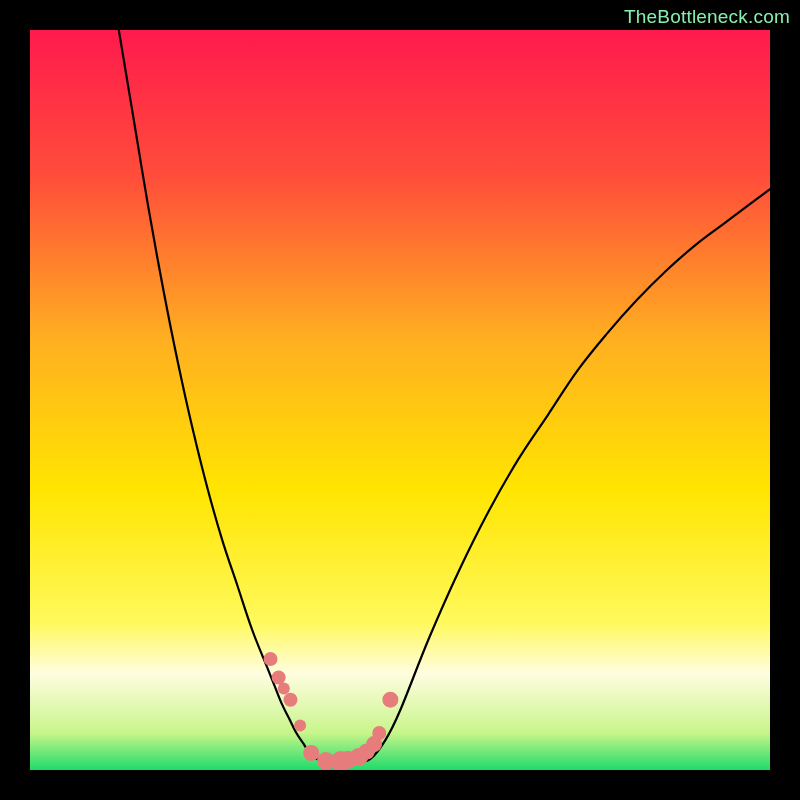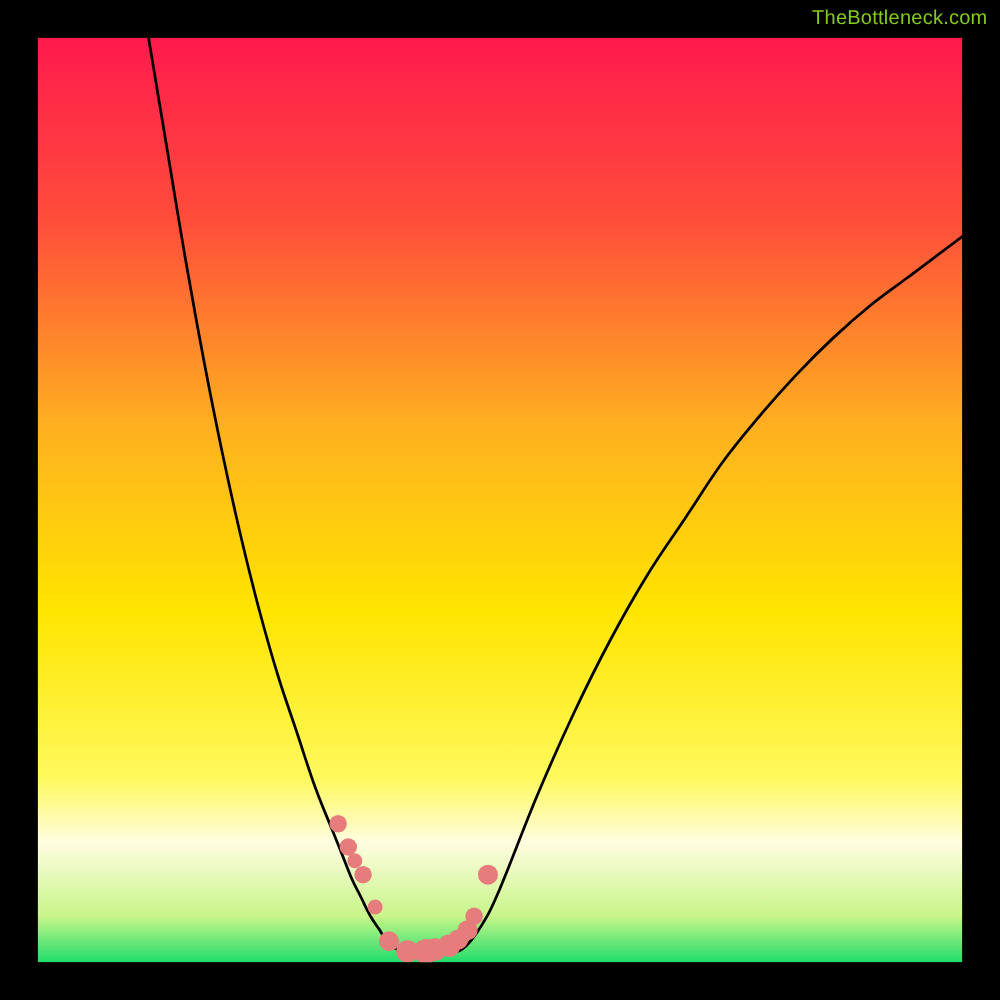--- a/index.html
+++ b/index.html
@@ -23,22 +23,22 @@
     left: 30px;
     top: 30px;
     width: 740px;
     height: 740px;
     overflow: hidden;
   }
   .watermark {
     position: absolute;
     top: 6px;
     right: 10px;
-    color: #84cc16;
-    font-size: 16px;
+    color: #86efac;
+    font-size: 19px;
     font-weight: 500;
     letter-spacing: 0.2px;
   }
   svg {
     display: block;
   }
 </style>
 </head>
 <body>
 

